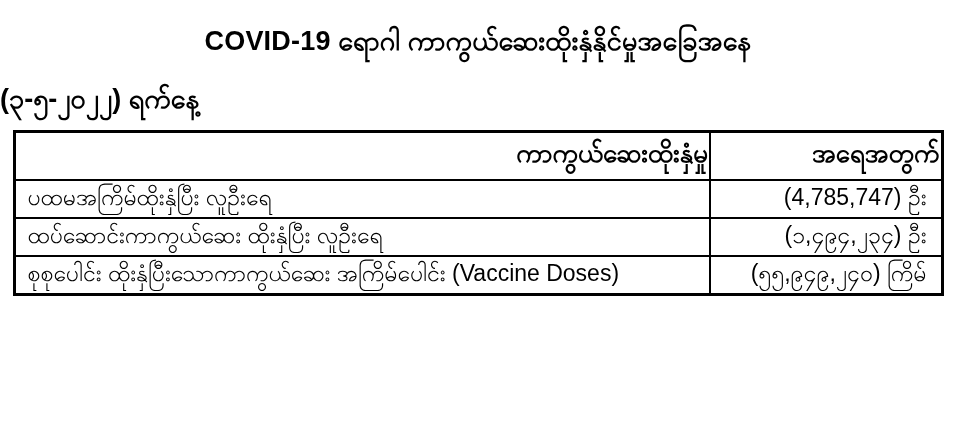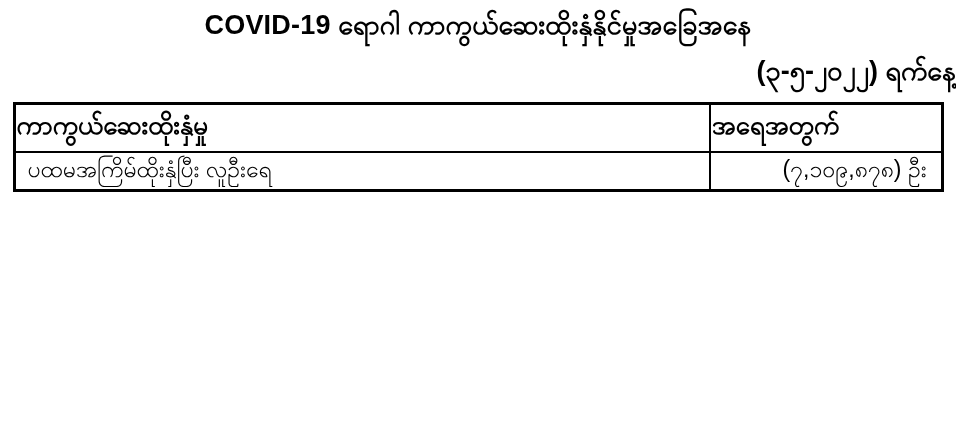--- a/index.html
+++ b/index.html
@@ -9,54 +9,54 @@
     width: 956px;
     height: 427px;
     overflow: hidden;
     font-family: "Liberation Sans", sans-serif;
     color: #000000;
   }
   .page {
     width: 956px;
     height: 427px;
     box-sizing: border-box;
-    padding-top: 4px;
+    padding-top: 20px;
   }
   .title {
     text-align: center;
     font-weight: 700;
     font-size: 27px;
     line-height: 42px;
     letter-spacing: 0.2px;
   }
   .subtitle {
-    text-align: right;
+    text-align: left;
     font-weight: 700;
     font-size: 27px;
     line-height: 42px;
-    margin-top: 4px;
+    margin-top: 16px;
   }
   table.vax {
     border-collapse: collapse;
     table-layout: fixed;
     width: 928px;
     margin: 10px auto 0 auto;
     border: 3px solid #000000;
   }
   table.vax th, table.vax td {
     border: 2px solid #000000;
     box-sizing: border-box;
     overflow: hidden;
     white-space: nowrap;
   }
   table.vax th {
     height: 48px;
     font-size: 26px;
     font-weight: 700;
-    text-align: left;
+    text-align: right;
     vertical-align: middle;
   }
   table.vax td {
     height: 37px;
     font-size: 23px;
     font-weight: 400;
     vertical-align: middle;
   }
   .col-label { width: 696px; }
   .col-value { width: 232px; }
@@ -85,18 +85,26 @@
     </colgroup>
     <thead>
       <tr>
         <th>ကာကွယ်ဆေးထိုးနှံမှု</th>
         <th>အရေအတွက်</th>
       </tr>
     </thead>
     <tbody>
       <tr>
         <td class="cell-label">ပထမအကြိမ်ထိုးနှံပြီး လူဦးရေ</td>
-        <td class="cell-value">(၇,၁၀၉,၈၇၈) ဦး</td>
+        <td class="cell-value">(4,785,747) ဦး</td>
+      </tr>
+      <tr>
+        <td class="cell-label">ထပ်ဆောင်းကာကွယ်ဆေး ထိုးနှံပြီး လူဦးရေ</td>
+        <td class="cell-value">(၁,၄၉၄,၂၃၄) ဦး</td>
+      </tr>
+      <tr>
+        <td class="cell-label">စုစုပေါင်း ထိုးနှံပြီးသောကာကွယ်ဆေး အကြိမ်ပေါင်း (Vaccine Doses)</td>
+        <td class="cell-value">(၅၅,၉၄၉,၂၄၀) ကြိမ်</td>
       </tr>
     </tbody>
   </table>
 
 </div>
 
 </body></html>

